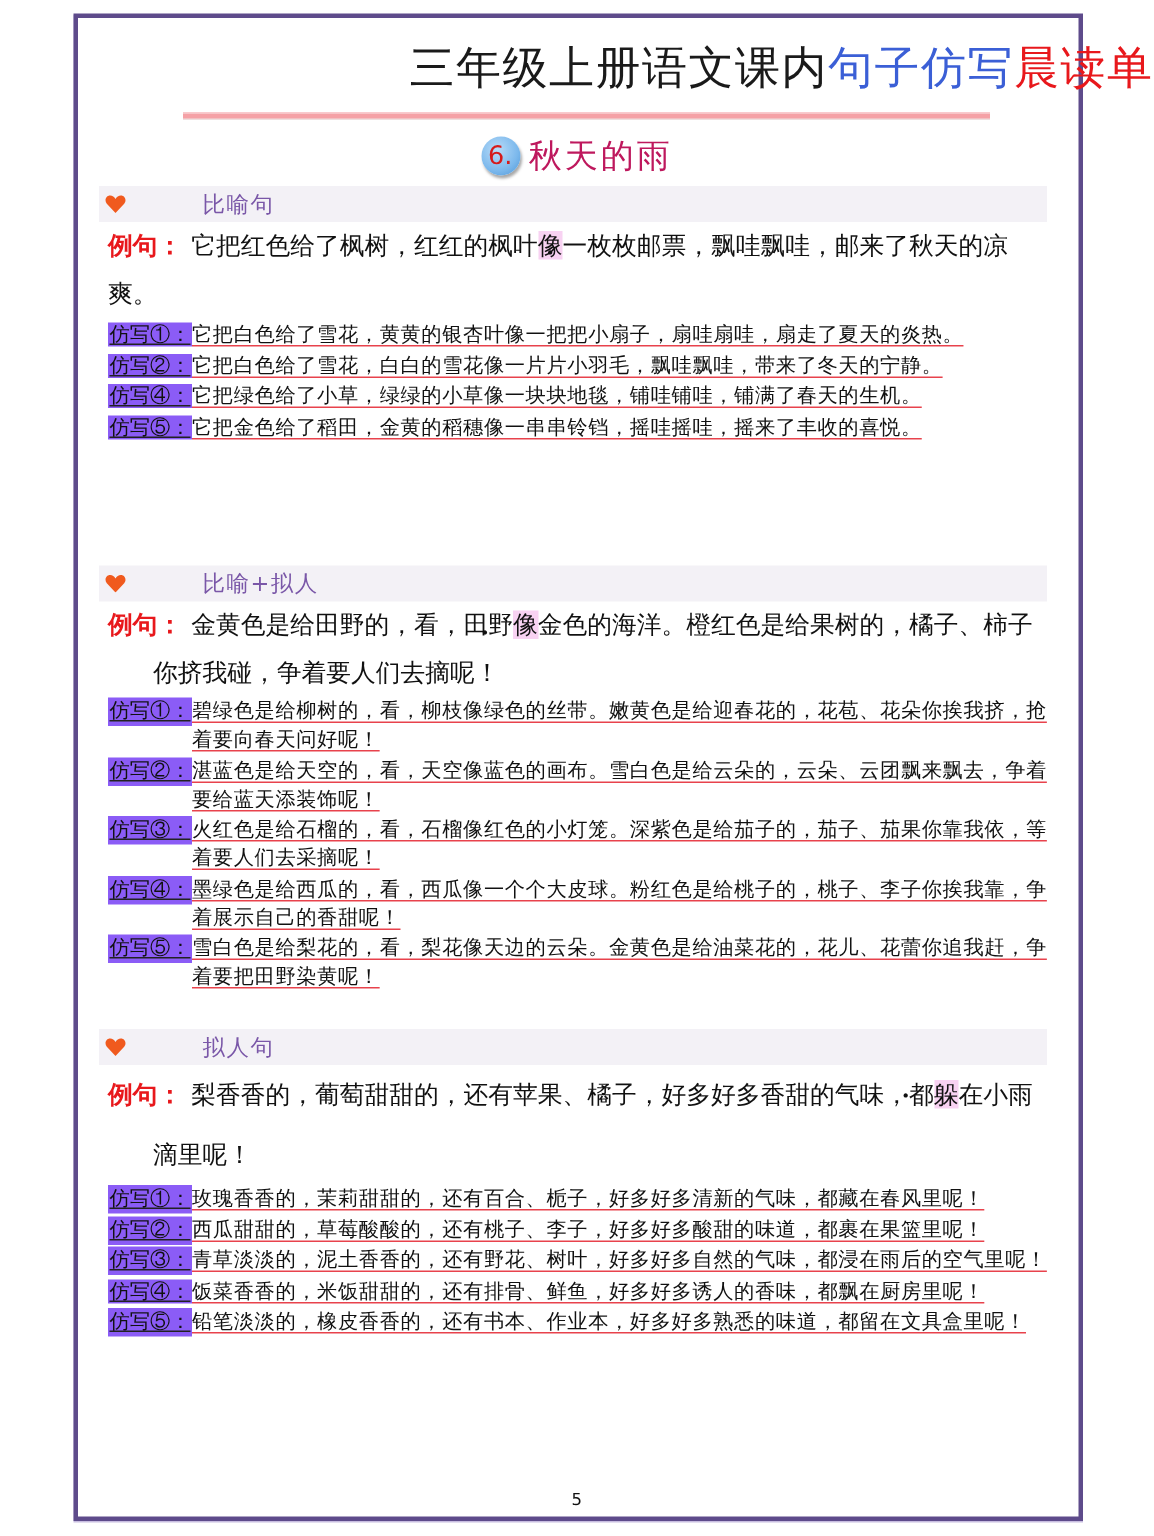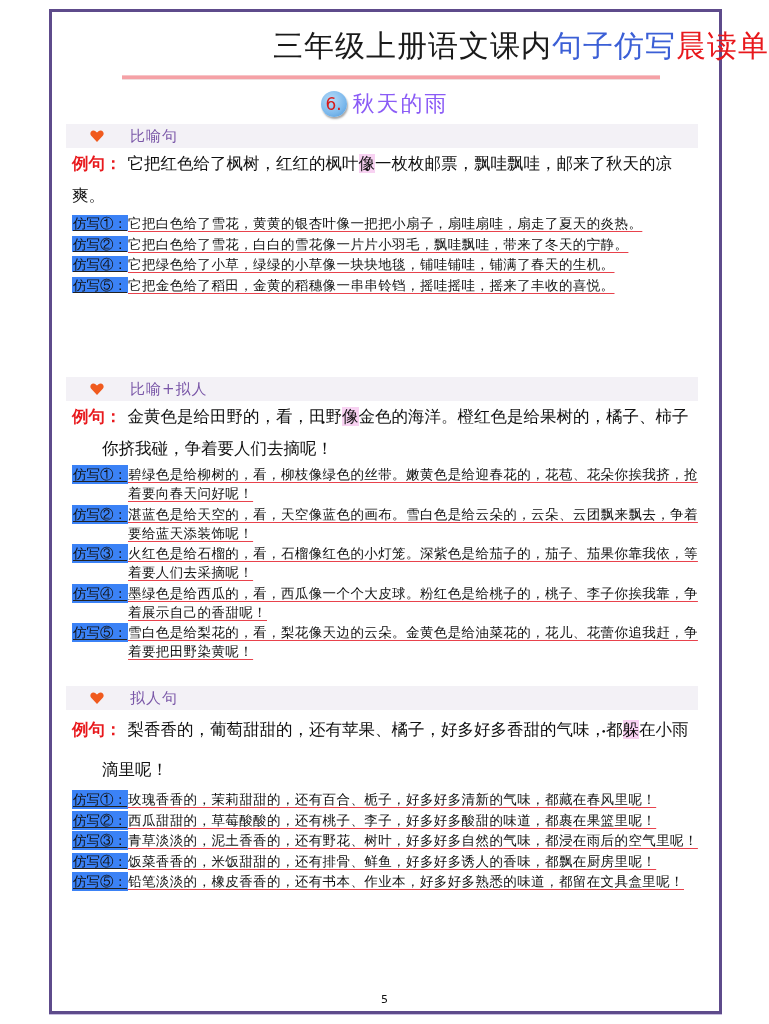--- a/index.html
+++ b/index.html
@@ -78,36 +78,37 @@
       position: absolute;
       right: -4px;
       bottom: -2px;
       width: 8px;
       height: 8px;
       background: #6aa9e2;
       transform: rotate(45deg);
       z-index: -1;
     }
     .lesson-title {
-      color: #8b5cf6;
+      color: #be185d;
       font-size: 22px;
       letter-spacing: 2px;
       font-family: "DejaVu Serif", "Liberation Serif", serif;
     }
     .section {
       position: absolute;
       left: 66px;
       width: 632px;
     }
     .section-header {
       height: 24px;
       background: #f3f1f6;
       display: flex;
       align-items: center;
-      padding-left: 24px;
+      padding-left: 4px;
+      gap: 25px;
     }
     .heart-icon {
       width: 14px;
       height: 12px;
       margin-right: 26px;
     }
     .section-name {
       color: #7a57a8;
       font-size: 15px;
       font-family: "DejaVu Sans", "Liberation Sans", sans-serif;
@@ -146,21 +147,21 @@
     .imitation {
       display: flex;
       font-size: 13.5px;
       line-height: 19px;
       margin-left: 6px;
       font-family: "DejaVu Serif", "Liberation Serif", serif;
       margin-bottom: 1.5px;
     }
     .imitation .im-label {
       flex: 0 0 auto;
-      background: #3b82f6;
+      background: #8b5cf6;
       padding: 0 1px;
       text-decoration: underline;
       text-decoration-color: #222;
       text-underline-offset: 2px;
       height: 19px;
       white-space: nowrap;
     }
     .imitation .im-text {
       flex: 1 1 auto;
       text-decoration: underline;

